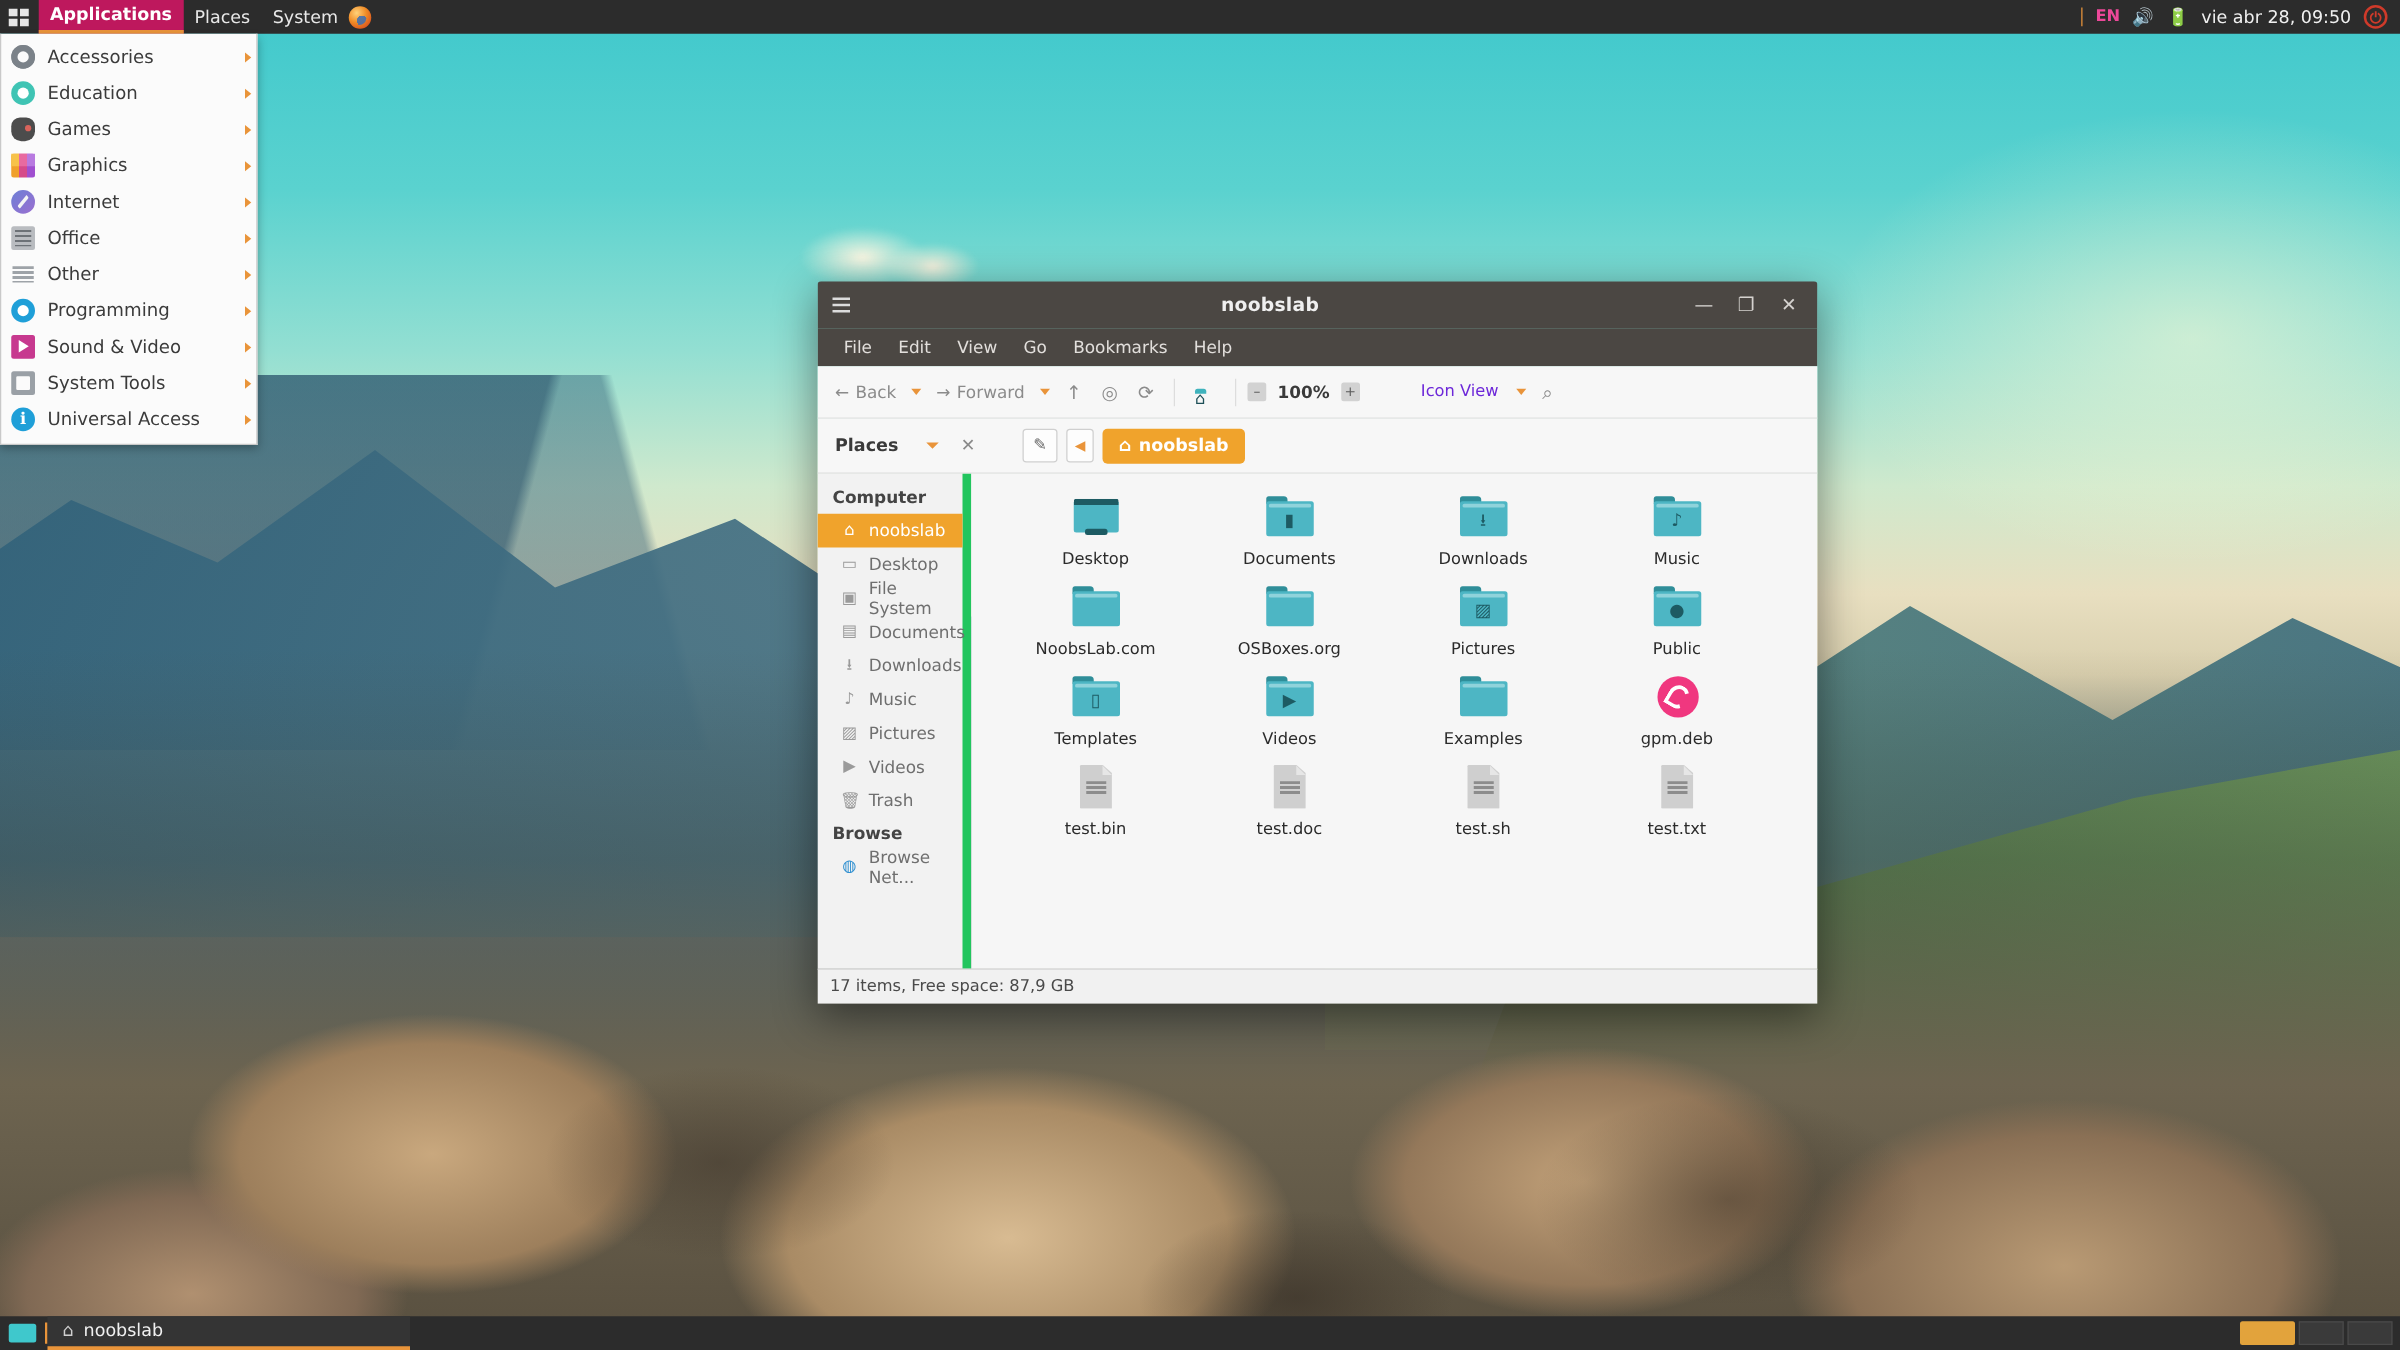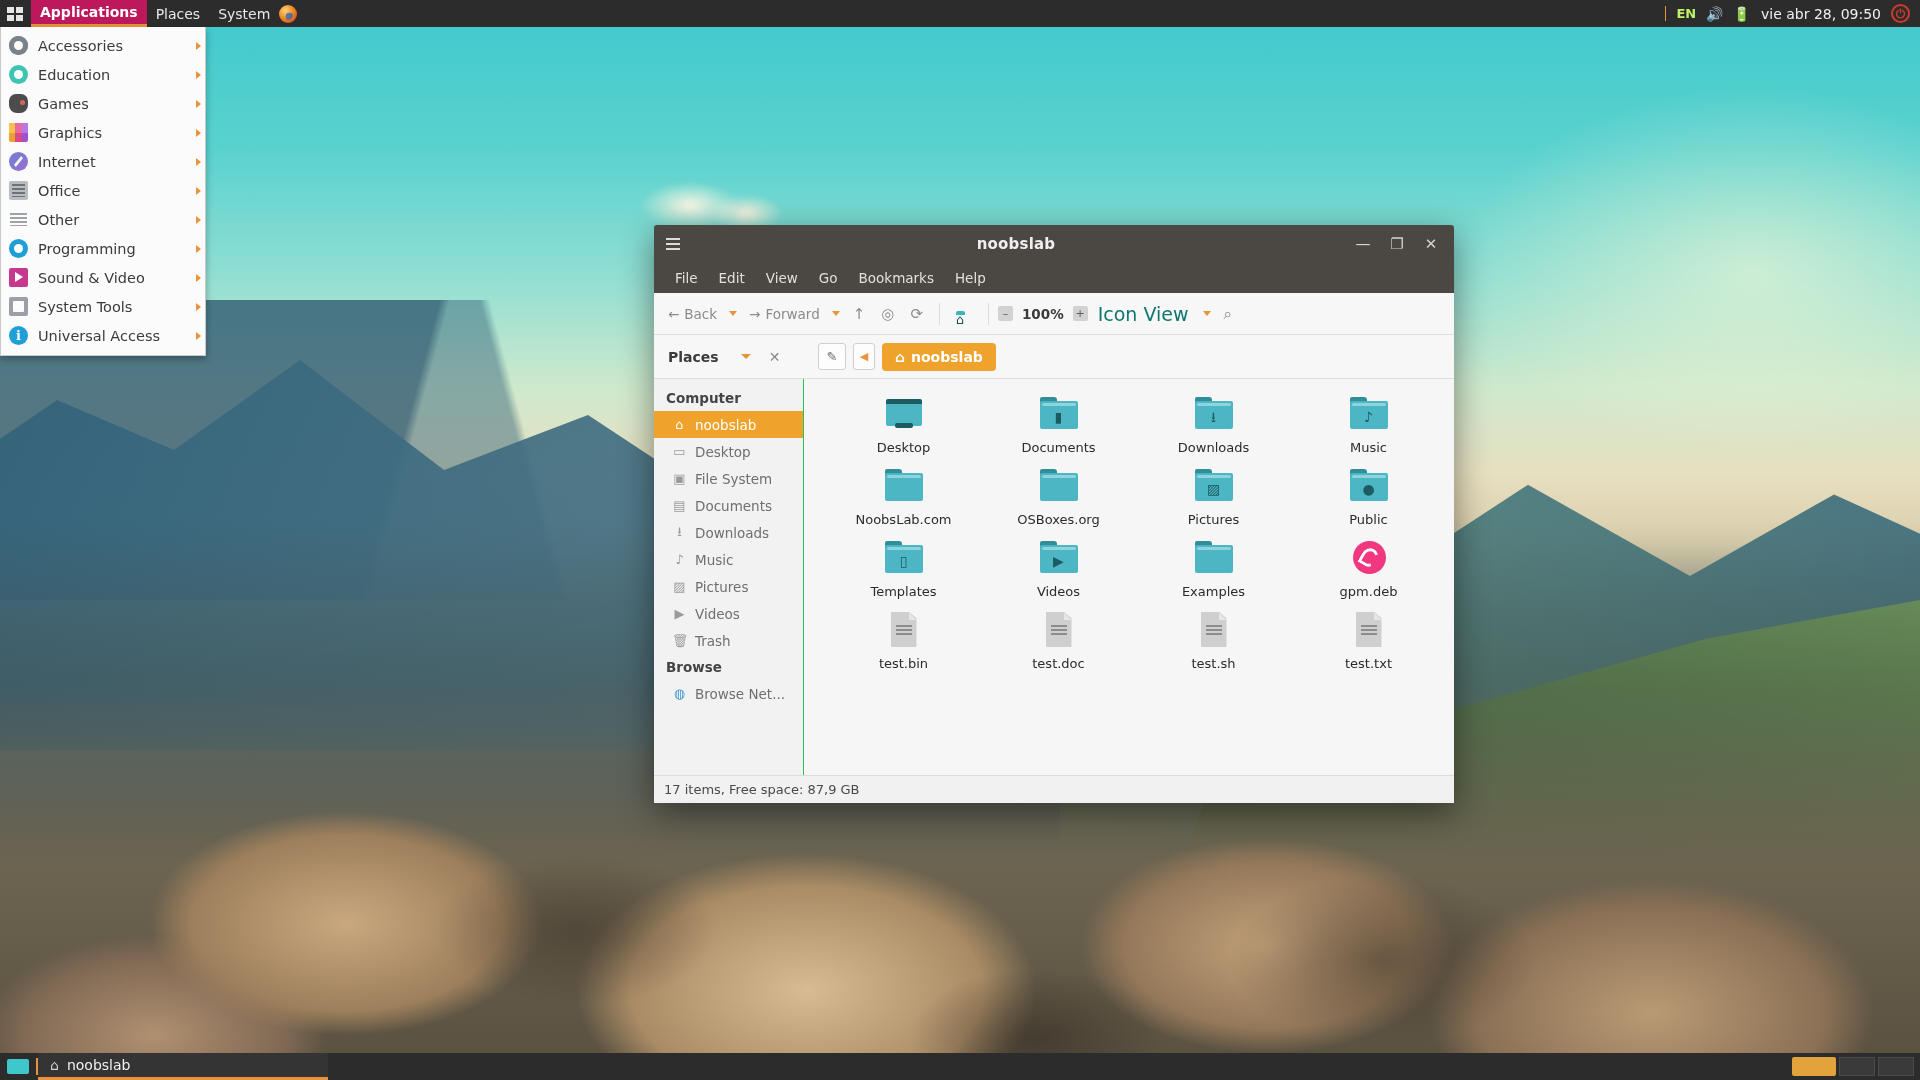--- a/index.html
+++ b/index.html
@@ -93,21 +93,21 @@
   .panel-grid-icon { margin-left:7px; margin-right:7px; display:flex; flex-wrap:wrap; width:17px; gap:2px; }
   .panel-grid-icon i { width:7px; height:6px; background:#e6e6e6; display:block; }
   #menu-applications {
     font-weight:bold; color:#fff; padding:0 9px; height:27px;
     display:flex; align-items:center; background:#be185d;
     border-bottom:3px solid #e9943a;
   }
   .panel-menu { padding:0 9px; height:27px; display:flex; align-items:center; color:#e8e8e8; }
   #panel-right { margin-left:auto; display:flex; align-items:center; gap:10px; padding-right:10px; }
   .tray-sep { width:1px; height:15px; background:#e9943a; }
-  #tray-lang { color:#bef264; font-weight:bold; font-size:13px; }
+  #tray-lang { color:#ec4899; font-weight:bold; font-size:13px; }
   .tray-ico { color:#dcdcdc; font-size:14px; display:flex; align-items:center; }
   #tray-clock { font-size:14px; color:#f0f0f0; }
   #tray-power {
     width:19px; height:19px; border-radius:50%;
     border:2.5px solid #cf3a2a; color:#cf3a2a;
     display:flex; align-items:center; justify-content:center;
     font-size:12px; font-weight:bold;
   }
   .ff-ball {
     width:18px;height:18px;border-radius:50%;
@@ -210,21 +210,21 @@
     width:22px;height:18px;background:#3fb3bd;border-radius:2px 3px 2px 2px; position:relative;
   }
   #tb-home-folder::before{content:"";position:absolute;left:0;top:-3px;width:9px;height:4px;
     background:#3fb3bd;border-radius:2px 2px 0 0;}
   #tb-home-folder::after{content:"⌂";position:absolute;left:0;right:0;top:-2px;text-align:center;
     color:#1d4f57;font-size:13px;}
   #tb-device { width:19px;height:21px;background:#3b3b3b;border-radius:2px; }
   .zoom-sq { width:15px;height:15px;background:#d2d2d2;border-radius:2px;
     display:flex;align-items:center;justify-content:center;color:#5a5a5a;font-size:11px;}
   #tb-zoom { font-size:13.5px; font-weight:bold; color:#3a3a3a; padding:0 7px;text-align:center; }
-  #tb-viewmode { font-size:19px; color:#0f766e; padding:0 8px; }
+  #tb-viewmode { font-size:13px; color:#6d28d9; padding:0 8px;margin-left:39px; }
 
   #fm-pathbar {
     height:44px; background:#f7f7f7; border-bottom:1px solid #dedede;
     display:flex; align-items:center; flex:none;
   }
   #places-head { width:150px; display:flex; align-items:center; padding-left:14px; gap:8px;
     font-size:14px; font-weight:bold; color:#3a3a3a; }
   #places-caret { width:0;height:0;border-top:5px solid #e9943a;
     border-left:5px solid transparent;border-right:5px solid transparent; margin-left:14px;}
   #places-close { color:#8a8a8a; font-size:14px; margin-left:10px; }
@@ -238,21 +238,21 @@
     display:flex;align-items:center;justify-content:center;color:#e9943a;font-size:11px;
   }
   #path-crumb {
     height:28px; background:#f0a32c; border-radius:4px; color:#fff;
     display:flex;align-items:center; gap:6px; padding:0 13px;
     font-size:14px; font-weight:bold;
   }
 
   #fm-body { flex:1; display:flex; min-height:0; }
   #fm-sidebar {
-    width:150px; background:#f2f2f2; border-right:1px solid #22c55e;
+    width:123px; background:#f2f2f2; border-right:7px solid #22c55e;
     padding-top:6px; font-size:13.5px; flex:none;
   }
   .sb-head { font-weight:bold; color:#444; padding:5px 0 5px 12px; font-size:13.5px; }
   .sb-item { display:flex; align-items:center; gap:8px; height:27px; padding-left:18px; color:#6f6f6f; }
   .sb-item.active { background:#f0a32c; color:#fff; }
   .sb-ico { width:15px; text-align:center; font-size:13px; color:#9a9a9a; flex:none; }
   .sb-item.active .sb-ico { color:#fff; }
 
   #fm-content { flex:1; background:#f6f6f6; position:relative; overflow:hidden; }
   #icon-grid {

